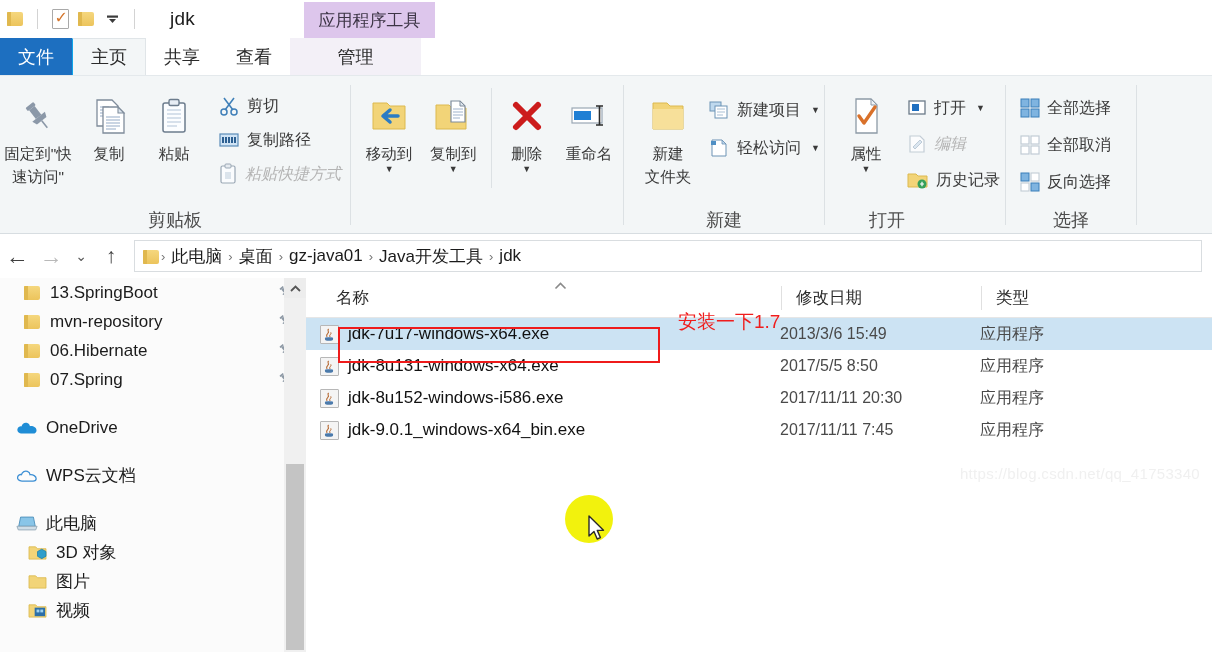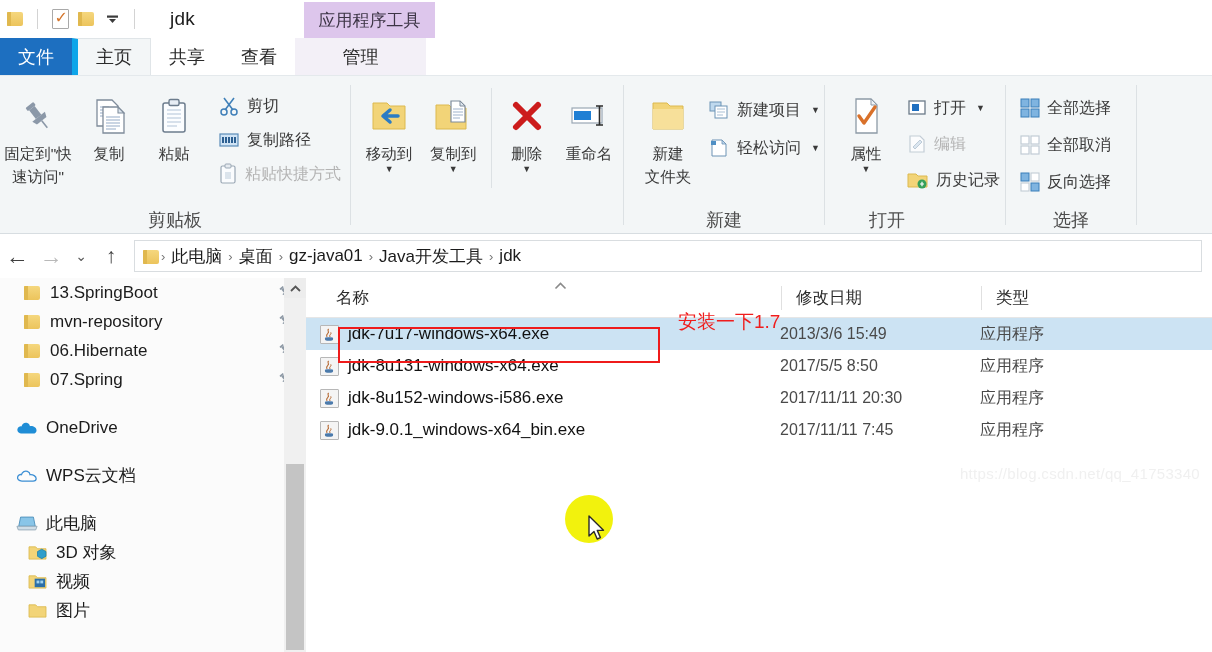--- a/index.html
+++ b/index.html
@@ -62,21 +62,21 @@
     display: flex; align-items: stretch;
     border-bottom: 1px solid #e4e9ec;
   }
   .tab {
     display: flex; align-items: center; justify-content: center;
     padding: 0 18px; font-size: 18px; color: #2b2b2b; cursor: pointer;
     min-width: 62px;
   }
   .tab.file { background:#1d6fc0; color:#fff; min-width: 64px; }
   .tab.active { background:#f3f6f7; border-top:1px solid #e0e5e8;
-                border-left:6px solid #0ea5e9; border-right:1px solid #e0e5e8;text-align:right; }
+                border-left:1px solid #0ea5e9; border-right:1px solid #e0e5e8;text-align:right; }
   .tab.ctx { background:#f3f0f7; min-width:131px; }
 
   
   .ribbon {
     position: absolute; left: 0; top: 76px; width: 1212px; height: 158px;
     background: #f3f6f7;
     border-bottom: 1px solid #d7dde1;
     display: flex;
   }
   .rgroup { position: relative; height: 158px; display:flex; flex-direction:column; }
@@ -91,21 +91,21 @@
     display:flex; flex-direction:column; align-items:center; justify-content:flex-start;
     width: 84px; cursor:pointer; padding-top:4px;
   }
   .bigbtn .glyph { height: 48px; display:flex; align-items:center; justify-content:center; }
   .bigbtn .lbl { font-size: 15.5px; color:#3a3a3a; text-align:center; line-height:1.25; margin-top:4px; }
   .bigbtn .drop { font-size:9px; color:#3a3a3a; margin-top:1px; }
 
   .smallcol { display:flex; flex-direction:column; justify-content:flex-start; padding-top:4px; gap:6px; }
   .smallbtn { display:flex; align-items:center; gap:7px; height:28px; padding:0 4px; cursor:pointer; }
   .smallbtn .lbl { font-size:16px; color:#3a3a3a; white-space:nowrap; }
-  .smallbtn .lbl.dim { color:#b4b4b4; }
+  .smallbtn .lbl.dim { color:#b4b4b4;font-style:italic; }
   .smallbtn .drop { font-size:9px; color:#3a3a3a; margin-left:3px; }
 
   
   .addrbar {
     position: absolute; left:0; top: 234px; width: 1212px; height: 44px;
     background:#ffffff; display:flex; align-items:center; gap: 0px;
   }
   .navbtn {
     width: 34px; height:34px; display:flex; align-items:center; justify-content:center;
     font-size: 23px; color:#5b5b5b; cursor:pointer;
@@ -622,31 +622,31 @@
       <div class="navitem indent-3">
         <svg width="19" height="17" viewBox="0 0 20 18" style="margin-right:9px">
           <path d="M1 3 h7 l2 2 h9 v11 h-18 z" fill="#f2d478" stroke="#dcb94e" stroke-width="0.9"></path>
           <path d="M10 8 l4.5 -2.5 l4.5 2.5 v5 l-4.5 2.5 l-4.5 -2.5 z" fill="#2f9ecb" stroke="#1d7ea8" stroke-width="0.8"></path>
         </svg>
         <span class="nlbl">3D 对象</span>
       </div>
       <div class="navitem indent-3">
         <svg width="19" height="17" viewBox="0 0 20 18" style="margin-right:9px">
           <path d="M1 3 h7 l2 2 h9 v11 h-18 z" fill="#f2d478" stroke="#dcb94e" stroke-width="0.9"></path>
+        </svg>
+        <span class="nlbl">图片</span>
+      </div>
+      <div class="navitem indent-3">
+        <svg width="19" height="17" viewBox="0 0 20 18" style="margin-right:9px">
+          <path d="M1 3 h7 l2 2 h9 v11 h-18 z" fill="#f2d478" stroke="#dcb94e" stroke-width="0.9"></path>
           <rect x="7" y="6" width="11" height="9" fill="#2c6fa8"></rect>
           <rect x="9" y="8" width="3" height="3" fill="#9fd2ef"></rect>
             <rect x="13" y="8" width="3" height="3" fill="#9fd2ef"></rect>
         </svg>
         <span class="nlbl">视频</span>
-      </div>
-      <div class="navitem indent-3">
-        <svg width="19" height="17" viewBox="0 0 20 18" style="margin-right:9px">
-          <path d="M1 3 h7 l2 2 h9 v11 h-18 z" fill="#f2d478" stroke="#dcb94e" stroke-width="0.9"></path>
-        </svg>
-        <span class="nlbl">图片</span>
       </div>
 
       <div class="navscroll">
         <div class="arrow-up">
           <svg width="11" height="7" viewBox="0 0 11 7">
             <path d="M1 6 L5.5 1.5 L10 6" stroke="#555" stroke-width="1.8" fill="none"></path>
           </svg>
         </div>
         <div class="thumb"></div>
       </div>

